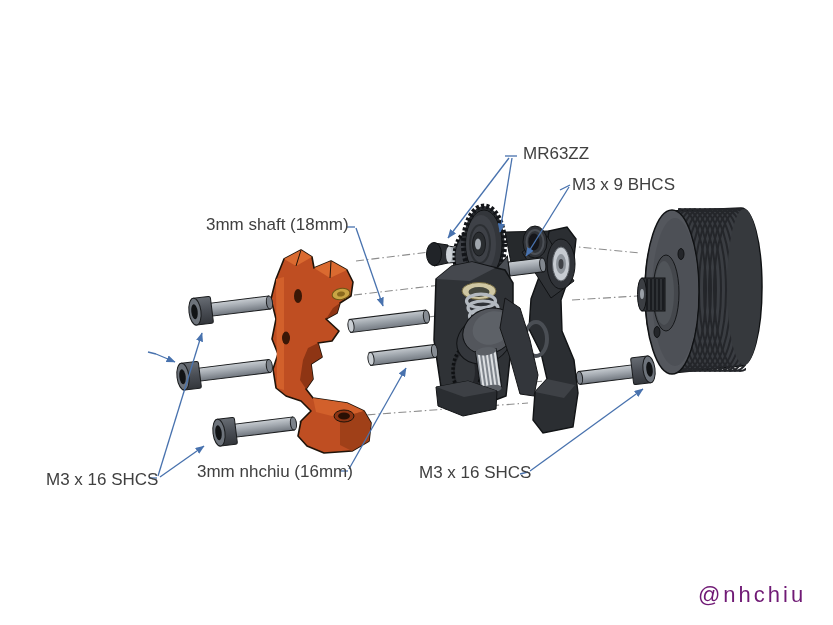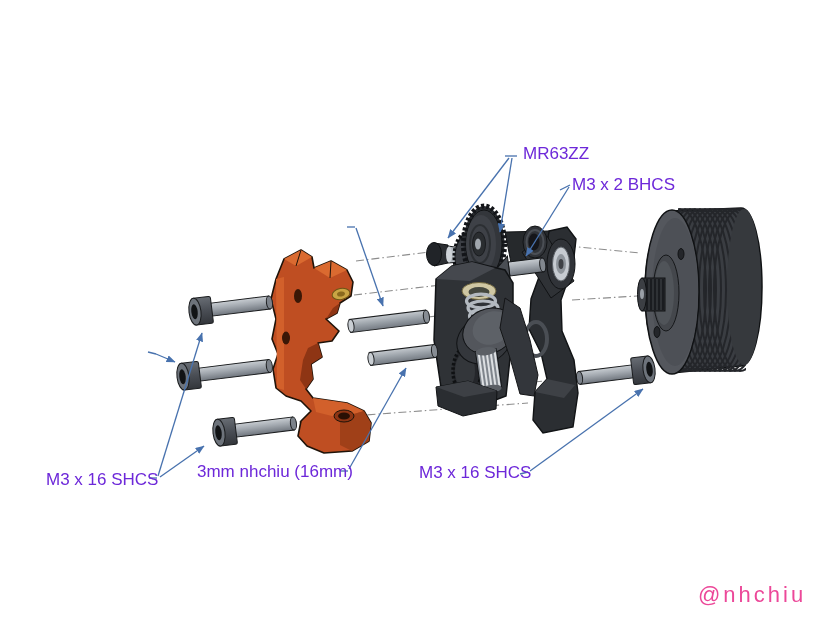--- a/index.html
+++ b/index.html
@@ -1,27 +1,27 @@
 <!DOCTYPE html>
 <html><head>
 <meta charset="utf-8">
 <style>
   html,body{margin:0;padding:0;background:#ffffff;}
   #canvas{position:relative;width:833px;height:625px;background:#ffffff;overflow:hidden;
           font-family:"Liberation Sans",sans-serif;}
   #drawing{position:absolute;left:0;top:0;}
-  .callout{position:absolute;color:#6d28d9;font-size:17px;line-height:1.15;white-space:nowrap;}
+  .callout{position:absolute;color:#404040;font-size:17px;line-height:1.15;white-space:nowrap;}
   .lbl-shaft18{left:206px;top:215px;}
   .lbl-mr63zz{left:523px;top:144px;}
   .lbl-m3x8{left:572px;top:175px;}
   .lbl-m3x20{left:46px;top:342px;}
   .lbl-m3x16l{left:46px;top:470px;}
   .lbl-shaft16{left:197px;top:462px;}
   .lbl-m3x16r{left:419px;top:463px;}
-  .watermark{position:absolute;left:698px;top:582px;color:#ec4899;font-size:22px;
+  .watermark{position:absolute;left:698px;top:582px;color:#701a75;font-size:22px;
              letter-spacing:3px;white-space:nowrap;}
 </style>
 </head>
 <body>
 
 <div id="canvas">
 
 <svg id="drawing" width="833" height="625" viewBox="0 0 833 625">
   <defs>
     <linearGradient id="gradShaft" x1="0" y1="0" x2="0" y2="1">
@@ -257,21 +257,22 @@
     <line x1="569" y1="187" x2="526" y2="256" marker-end="url(#arr)"></line>
     <line x1="356" y1="228" x2="383" y2="306" marker-end="url(#arr)"></line>
     <line x1="156" y1="354" x2="175" y2="362" marker-end="url(#arr)"></line>
     <line x1="158" y1="476" x2="202" y2="333" marker-end="url(#arr)"></line>
     <line x1="160" y1="477" x2="204" y2="446" marker-end="url(#arr)"></line>
     <line x1="349" y1="469" x2="406" y2="368" marker-end="url(#arr)"></line>
     <line x1="530" y1="471" x2="643" y2="389" marker-end="url(#arr)"></line>
   </g>
 </svg>
 
+<span class="callout lbl-shaft18">3mm shaft (18mm)</span>
 <span class="callout lbl-mr63zz">MR63ZZ</span>
-<span class="callout lbl-m3x8">M3 x 2 BHCS</span>
+<span class="callout lbl-m3x8">M3 x 9 BHCS</span>
 <span class="callout lbl-m3x16l">M3 x 16 SHCS</span>
 <span class="callout lbl-shaft16">3mm nhchiu (16mm)</span>
 <span class="callout lbl-m3x16r">M3 x 16 SHCS</span>
 
 <span class="watermark">@nhchiu</span>
 
 </div>
 
 </body></html>

